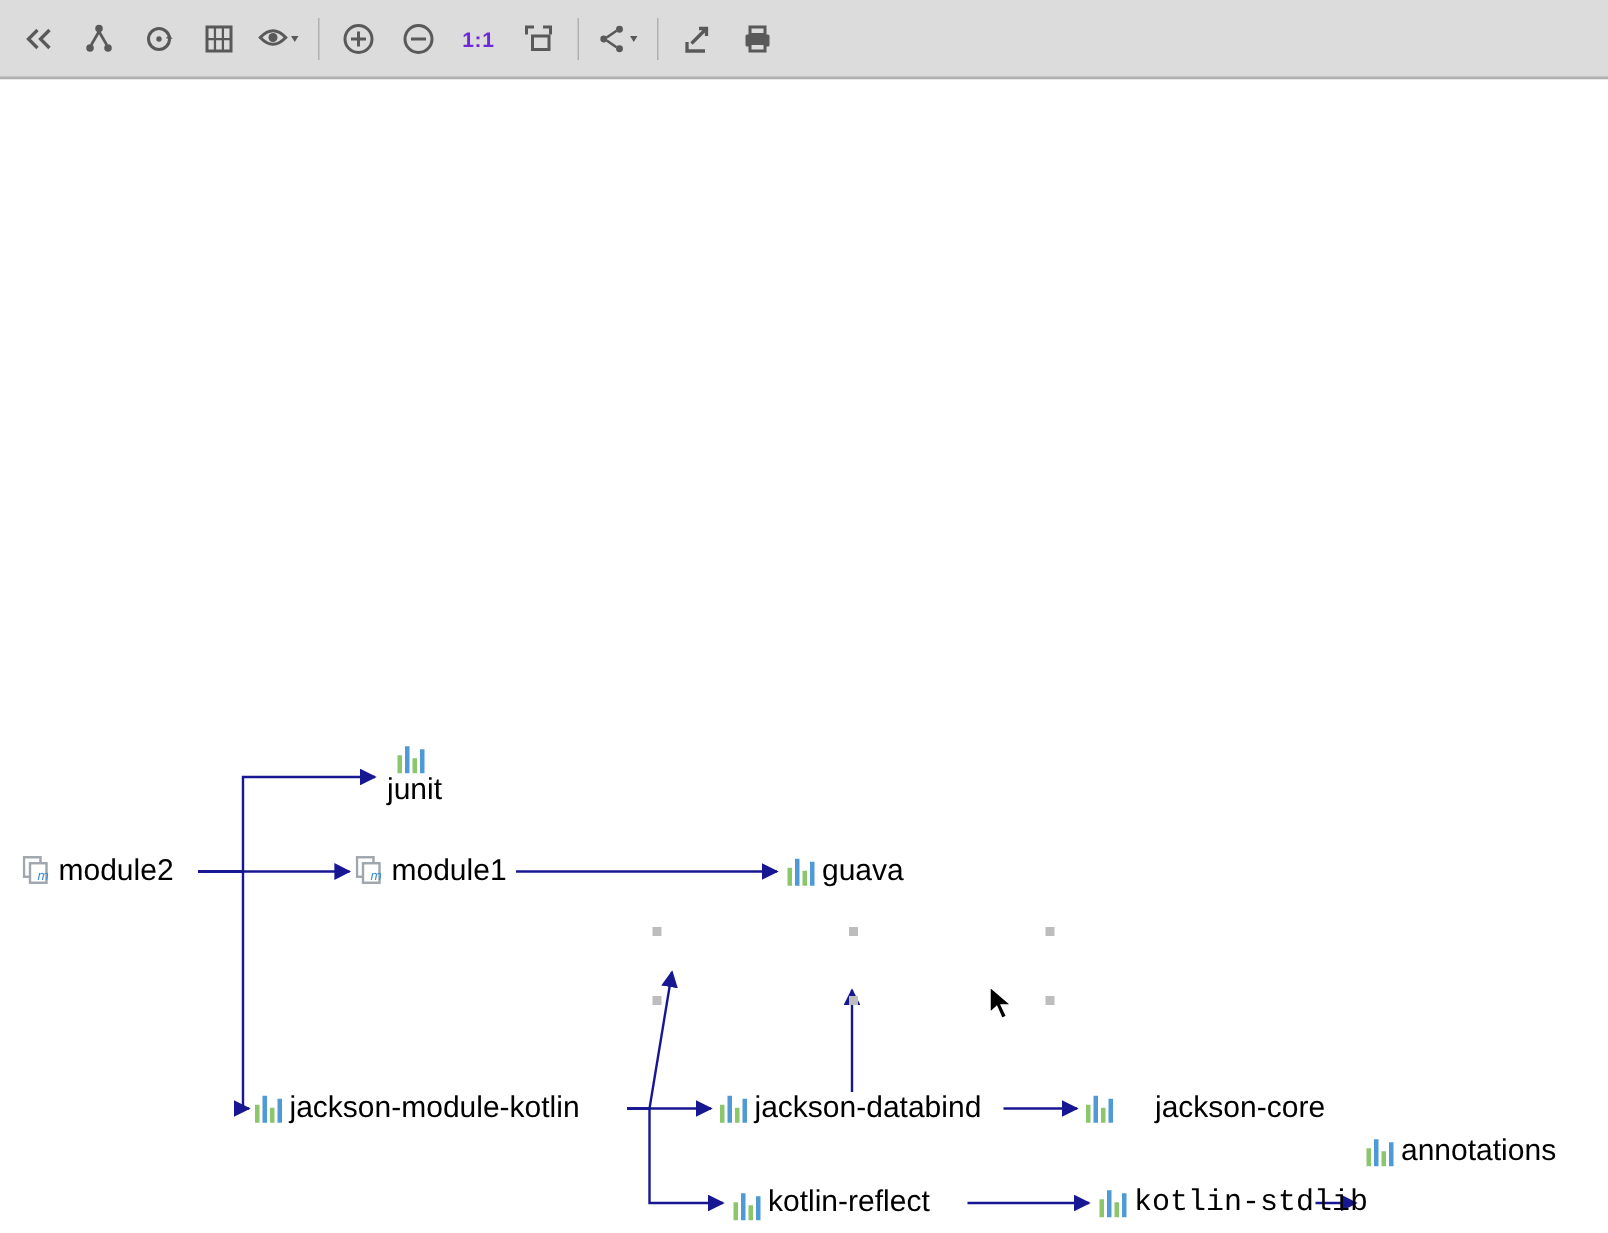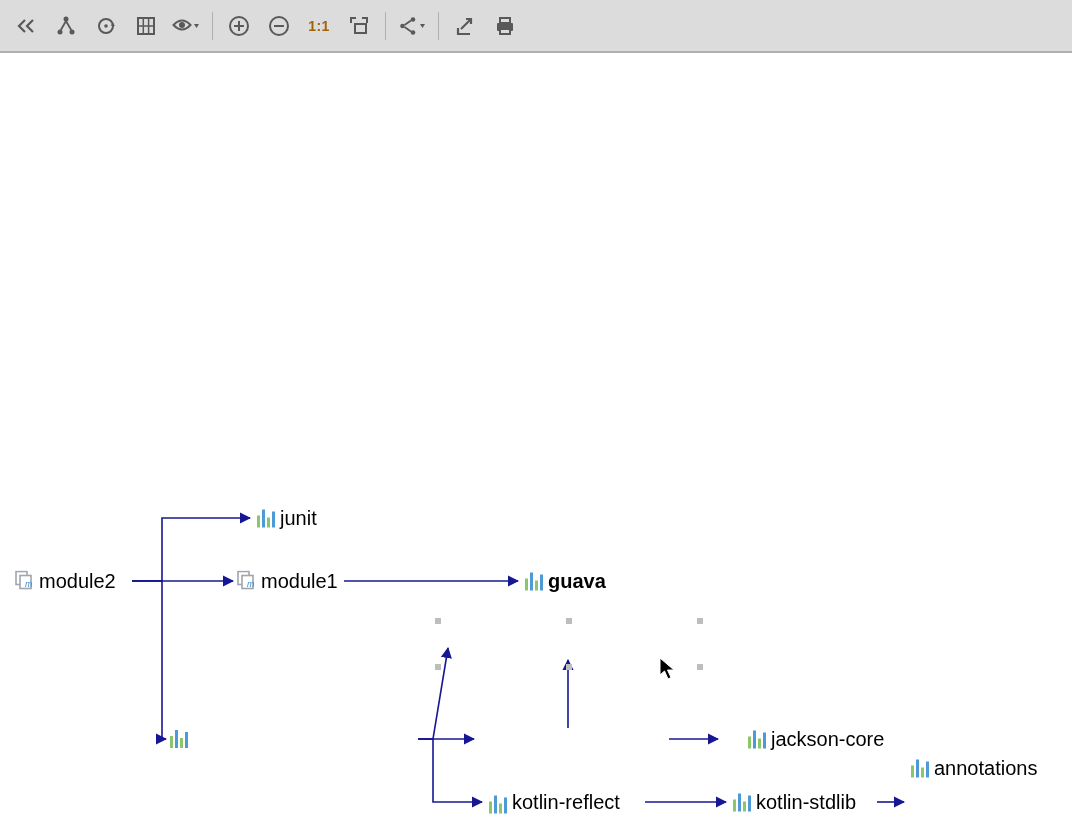--- a/index.html
+++ b/index.html
@@ -155,21 +155,21 @@
         <line x1="11" y1="6" x2="11" y2="16" stroke="#595959" stroke-width="2"></line>
         <line x1="6" y1="11" x2="16" y2="11" stroke="#595959" stroke-width="2"></line>
       </svg>
     </div>
     <div class="tb-btn">
       <svg width="22" height="22" viewBox="0 0 22 22">
         <circle cx="11" cy="11" r="9" fill="none" stroke="#595959" stroke-width="2"></circle>
         <line x1="6" y1="11" x2="16" y2="11" stroke="#595959" stroke-width="2"></line>
       </svg>
     </div>
-    <div class="tb-btn" style="font: bold 14px Arial; color:#a16207; letter-spacing:0.5px;">
+    <div class="tb-btn" style="font: bold 14px Arial; color:#6d28d9; letter-spacing:0.5px;">
       <span>1:1</span>
     </div>
     <div class="tb-btn">
       <svg width="22" height="22" viewBox="0 0 22 22">
         <polyline points="3,8 3,3 8,3" fill="none" stroke="#595959" stroke-width="2"></polyline>
         <polyline points="14,3 19,3 19,8" fill="none" stroke="#595959" stroke-width="2"></polyline>
         <rect x="7" y="9" width="11" height="9" fill="none" stroke="#595959" stroke-width="2"></rect>
       </svg>
     </div>
   </div>
@@ -267,72 +267,82 @@
     <span class="module-icon">
       <svg width="22" height="22" viewBox="0 0 22 22">
         <rect x="1" y="1" width="11" height="13" fill="none" stroke="#9fa6ad" stroke-width="1.6"></rect>
         <rect x="5" y="5" width="11" height="13" fill="#fff" stroke="#9fa6ad" stroke-width="1.6"></rect>
         <text x="10" y="16" font-size="9" font-style="italic" fill="#3a8fd6" font-family="Arial">m</text>
       </svg>
     </span>
     <span class="lbl">module1</span>
   </div>
 
-  <div class="node" style="left:256px; top:465px;">
+  <div class="node" style="left:256px; top:465px;flex-direction:column;">
     <span class="lib-icon">
       <span class="bar1"></span>
         <span class="bar2"></span>
         <span class="bar3"></span>
         <span class="bar4"></span>
     </span>
     <span class="lbl">junit</span>
   </div>
 
-  <div class="node" style="left:524px; top:528px;font-weight:bold;">
+  <div class="node" style="left:524px; top:528px;">
     <span class="lib-icon">
       <span class="bar1"></span>
         <span class="bar2"></span>
         <span class="bar3"></span>
         <span class="bar4"></span>
     </span>
     <span class="lbl">guava</span>
   </div>
 
   <div class="node" style="left:169px; top:686px;">
     <span class="lib-icon">
       <span class="bar1"></span>
         <span class="bar2"></span>
         <span class="bar3"></span>
         <span class="bar4"></span>
     </span>
-  </div>
-
-
-
-  <div class="node" style="left:747px; top:686px;">
+    <span class="lbl">jackson-module-kotlin</span>
+  </div>
+
+
+  <div class="node" style="left:479px; top:686px;">
+    <span class="lib-icon">
+      <span class="bar1"></span>
+        <span class="bar2"></span>
+        <span class="bar3"></span>
+        <span class="bar4"></span>
+    </span>
+    <span class="lbl">jackson-databind</span>
+  </div>
+
+  <div class="node" style="left:723px; top:686px;gap:23px;">
     <span class="lib-icon">
       <span class="bar1"></span>
         <span class="bar2"></span>
         <span class="bar3"></span>
         <span class="bar4"></span>
     </span>
     <span class="lbl">jackson-core</span>
   </div>
 
   <div class="node" style="left:488px; top:749px;align-items:flex-end;">
     <span class="lib-icon">
       <span class="bar1"></span>
         <span class="bar2"></span>
         <span class="bar3"></span>
         <span class="bar4"></span>
     </span>
     <span class="lbl">kotlin-reflect</span>
   </div>
 
-  <div class="node" style="left:732px; top:749px;">
+  <div class="node" style="left:732px; top:749px;font-family:Liberation Mono, monospace;">
     <span class="lib-icon">
       <span class="bar1"></span>
         <span class="bar2"></span>
         <span class="bar3"></span>
         <span class="bar4"></span>
     </span>
     <span class="lbl">kotlin-stdlib</span>
   </div>
 
   <div class="node" style="left:910px; top:715px;">

